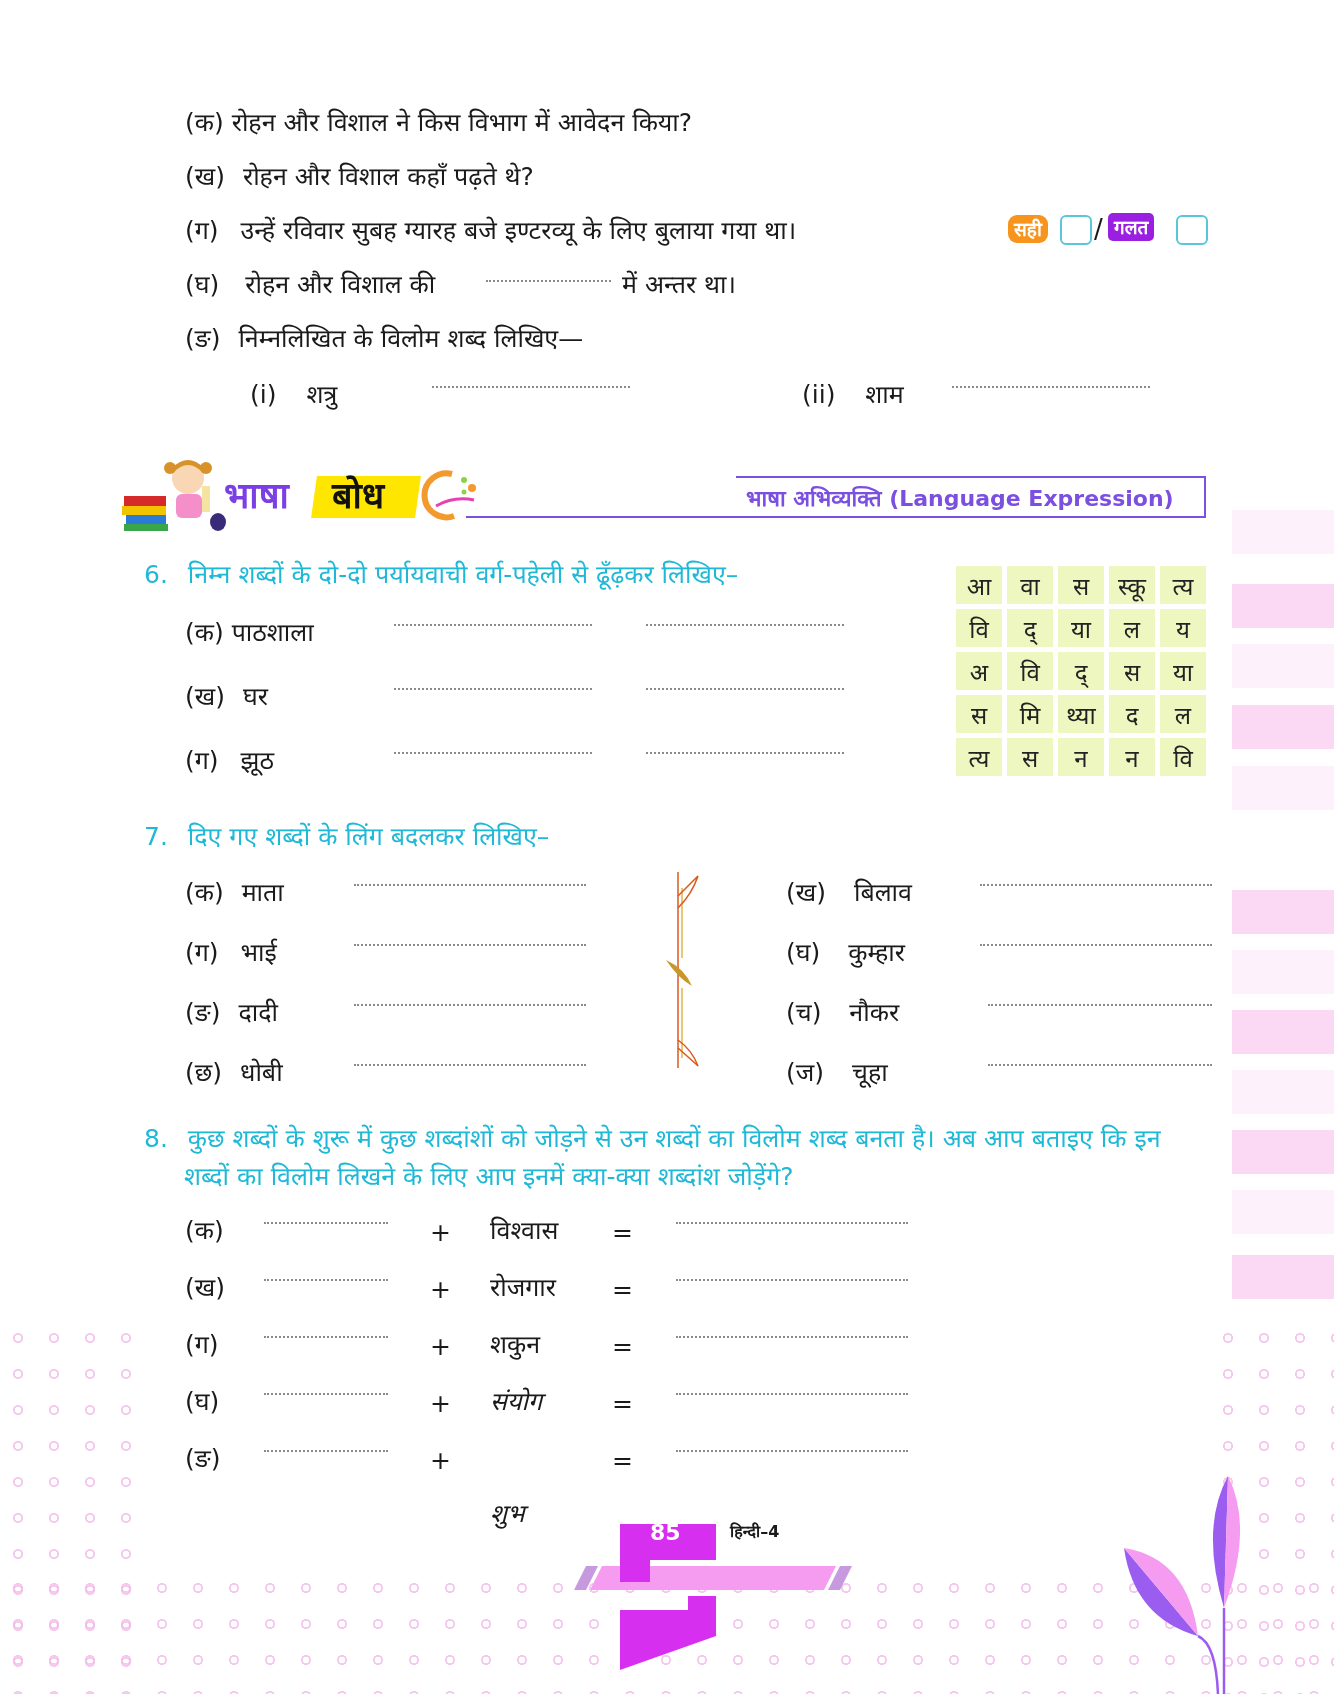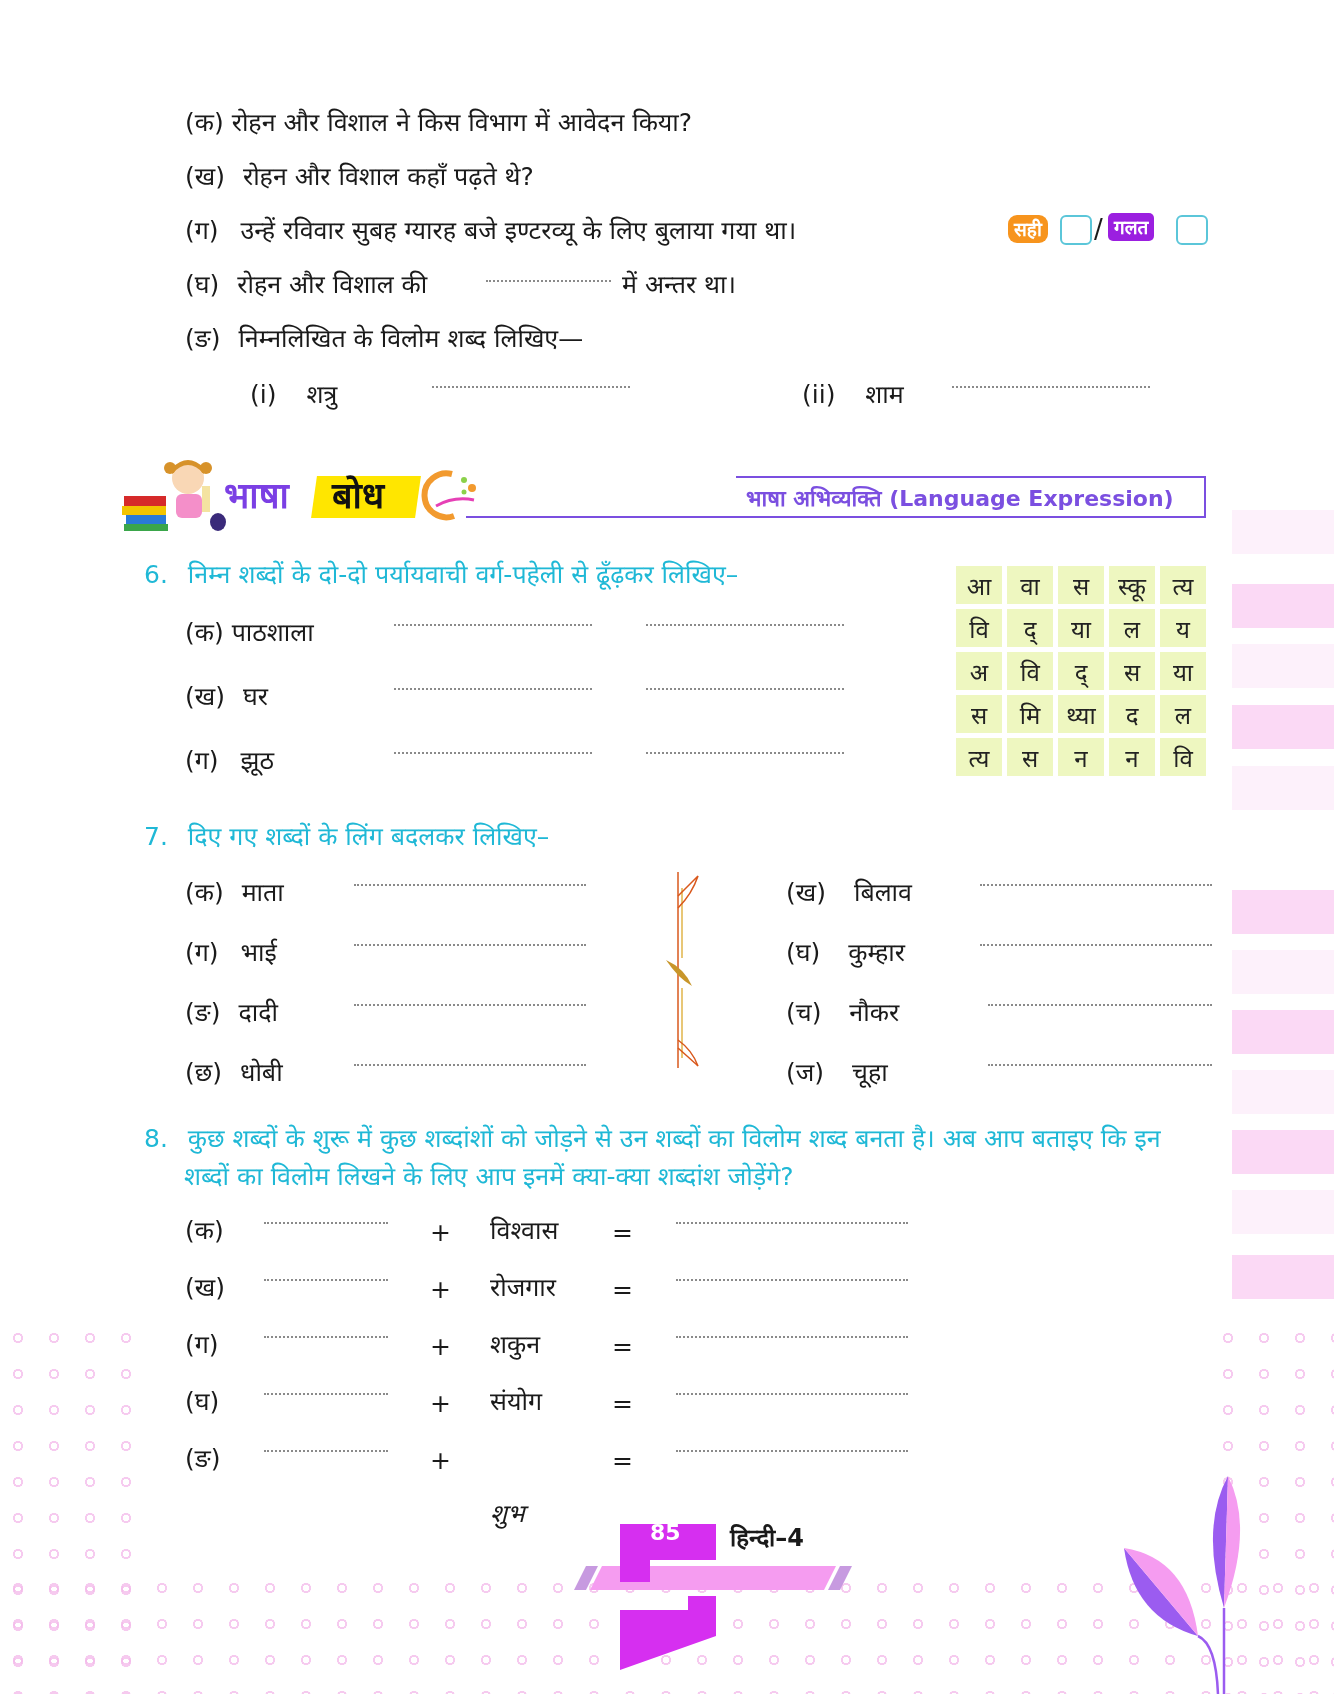--- a/index.html
+++ b/index.html
@@ -57,21 +57,21 @@
   </div>
 
   <div class="badge" style="left:1008px;top:215px;background:#f7941d;border-radius:9px;">सही</div>
   <div class="box" style="left:1060px;top:215px;"></div>
   <div class="abs txt" style="left:1094px;top:214px;font-size:26px;">/</div>
   <div class="badge" style="left:1108px;top:213px;background:#9b1fe0;">गलत</div>
   <div class="box" style="left:1176px;top:215px;"></div>
 
   <div class="abs txt" style="left:185px;top:270px;">
     <span>(घ)</span>
-    <span style="margin-left:10px;">रोहन और विशाल की</span>
+    <span style="margin-left:18px;">रोहन और विशाल की</span>
   </div>
   <div class="dots" style="left:486px;top:280px;width:125px;"></div>
   <div class="abs txt" style="left:622px;top:270px;">में अन्तर था।</div>
 
   <div class="abs txt" style="left:185px;top:324px;">
     <span>(ङ)</span>
     <span style="margin-left:10px;">निम्नलिखित के विलोम शब्द लिखिए—</span>
   </div>
 
   <div class="abs txt" style="left:250px;top:380px;">
@@ -257,21 +257,21 @@
     <div class="dots" style="left:264px;top:1336px;width:124px;"></div>
     <div class="abs txt" style="left:430px;top:1332px;">+</div>
     <div class="abs txt" style="left:490px;top:1330px;">शकुन</div>
     <div class="abs txt" style="left:612px;top:1332px;">=</div>
     <div class="dots" style="left:676px;top:1336px;width:232px;"></div>
   </div>
   <div>
     <div class="abs txt" style="left:185px;top:1387px;">(घ)</div>
     <div class="dots" style="left:264px;top:1393px;width:124px;"></div>
     <div class="abs txt" style="left:430px;top:1389px;">+</div>
-    <div class="abs txt" style="left:490px;top:1387px;">संयोग</div>
+    <div class="abs txt" style="left:490px;top:1387px;font-style:italic;">संयोग</div>
     <div class="abs txt" style="left:612px;top:1389px;">=</div>
     <div class="dots" style="left:676px;top:1393px;width:232px;"></div>
   </div>
   <div>
     <div class="abs txt" style="left:185px;top:1444px;">(ङ)</div>
     <div class="dots" style="left:264px;top:1450px;width:124px;"></div>
     <div class="abs txt" style="left:430px;top:1446px;">+</div>
     <div class="abs txt" style="left:490px;top:1499px;font-style:italic;">शुभ</div>
     <div class="abs txt" style="left:612px;top:1446px;">=</div>
     <div class="dots" style="left:676px;top:1450px;width:232px;"></div>
@@ -280,21 +280,21 @@
 
 <footer>
   <svg class="abs" style="left:566px;top:1510px;" width="286" height="184" viewBox="0 0 286 184">
     <polygon points="8,80 20,56 32,56 20,80" fill="#c79ae0"></polygon>
     <polygon points="24,80 36,56 270,56 258,80" fill="#f59cf0"></polygon>
     <polygon points="262,80 274,56 286,56 274,80" fill="#c79ae0"></polygon>
     <polygon points="54,14 150,14 150,50 84,50 84,72 54,72" fill="#d62ff0"></polygon>
     <polygon points="122,86 150,86 150,126 54,160 54,100 122,100" fill="#d62ff0"></polygon>
   </svg>
   <div class="abs" style="left:650px;top:1520px;font-size:22px;font-weight:bold;color:#ffffff;">85</div>
-  <div class="abs" style="left:730px;top:1520px;font-size:24px;font-weight:bold;color:#1a1a1a;white-space:nowrap;">हिन्दी–4</div>
+  <div class="abs" style="left:730px;top:1520px;font-size:16px;font-weight:bold;color:#1a1a1a;white-space:nowrap;">हिन्दी–4</div>
 
   <svg class="abs" style="left:1118px;top:1468px;" width="130" height="226" viewBox="0 0 130 226">
     <path d="M110 8 Q82 60 106 140 Z" fill="#9b5cf0"></path>
     <path d="M110 8 Q136 60 106 140 Z" fill="#f59cf0"></path>
     <path d="M6 80 Q16 150 80 168 Z" fill="#9b5cf0"></path>
     <path d="M6 80 Q70 90 80 168 Z" fill="#f59cf0"></path>
     <path d="M106 140 L106 226" stroke="#9b5cf0" stroke-width="2.5" fill="none"></path>
     <path d="M80 168 Q98 176 100 226" stroke="#9b5cf0" stroke-width="2.5" fill="none"></path>
   </svg>
 </footer>

